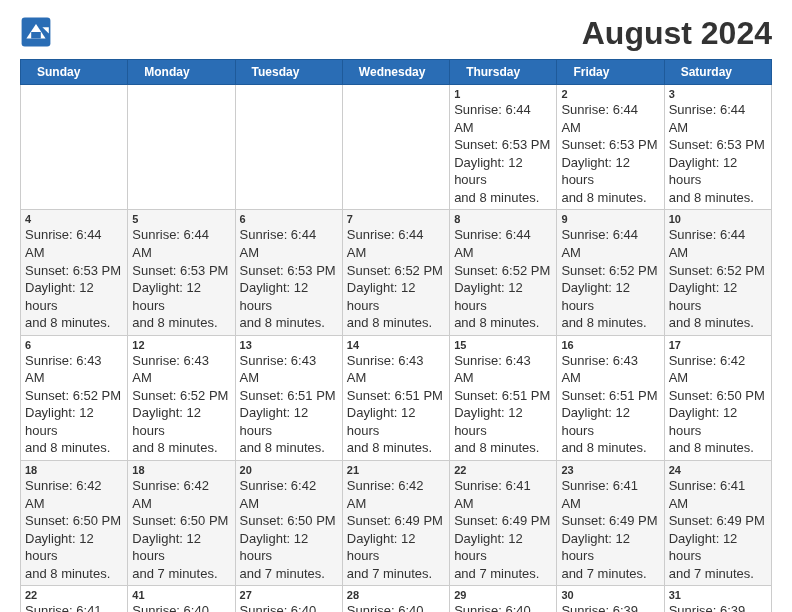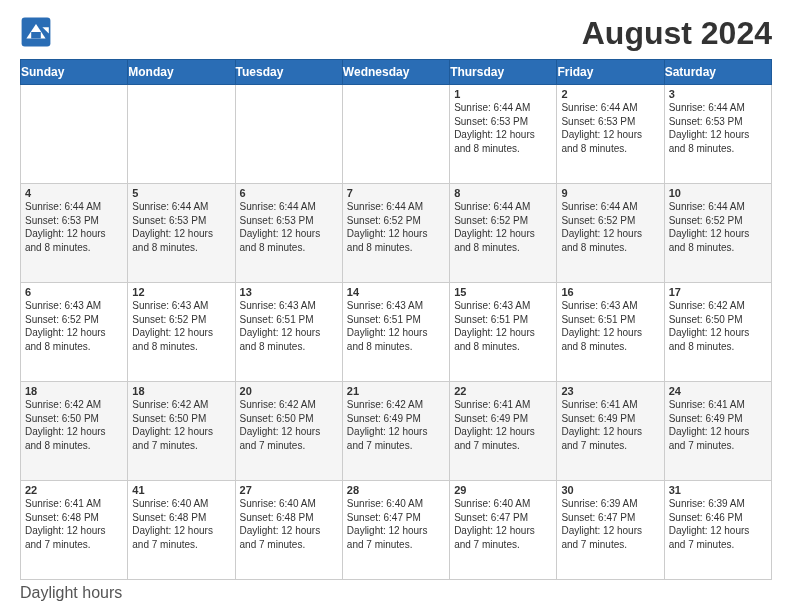--- a/index.html
+++ b/index.html
@@ -57,21 +57,21 @@
       border: 1px solid #ccc;
       border-collapse: collapse;
       width: 100%;
       table-layout: fixed;
     }
     .calendar th {
       background: #2a6db5;
       color: #fff;
       font-size: 12px;
       font-weight: bold;
-      padding: 5px 0;
+      padding: 5px 16px;
       text-align: left;
       border: 1px solid #1e5a9a;
       margin-top: 42px;
     }
     .calendar td {
       vertical-align: top;
       border: 1px solid #ccc;
       padding: 3px 4px;
       font-size: 9.5px;
       color: #333;
@@ -84,21 +84,21 @@
     .calendar tr:nth-child(odd) td {
       background: #fff;
     }
     .day-num {
       font-size: 11px;
       font-weight: bold;
       display: block;
       margin-bottom: 1px;
     }
     .day-info {
-      font-size: 10px;
+      font-size: 13px;
       line-height: 1.35;
       color: #333;
     }
     .empty-cell {
       background: #fff !important;
     }
     .footer-note {
       font-size: 16px;
       color: #555;
       margin-top: 4px;

